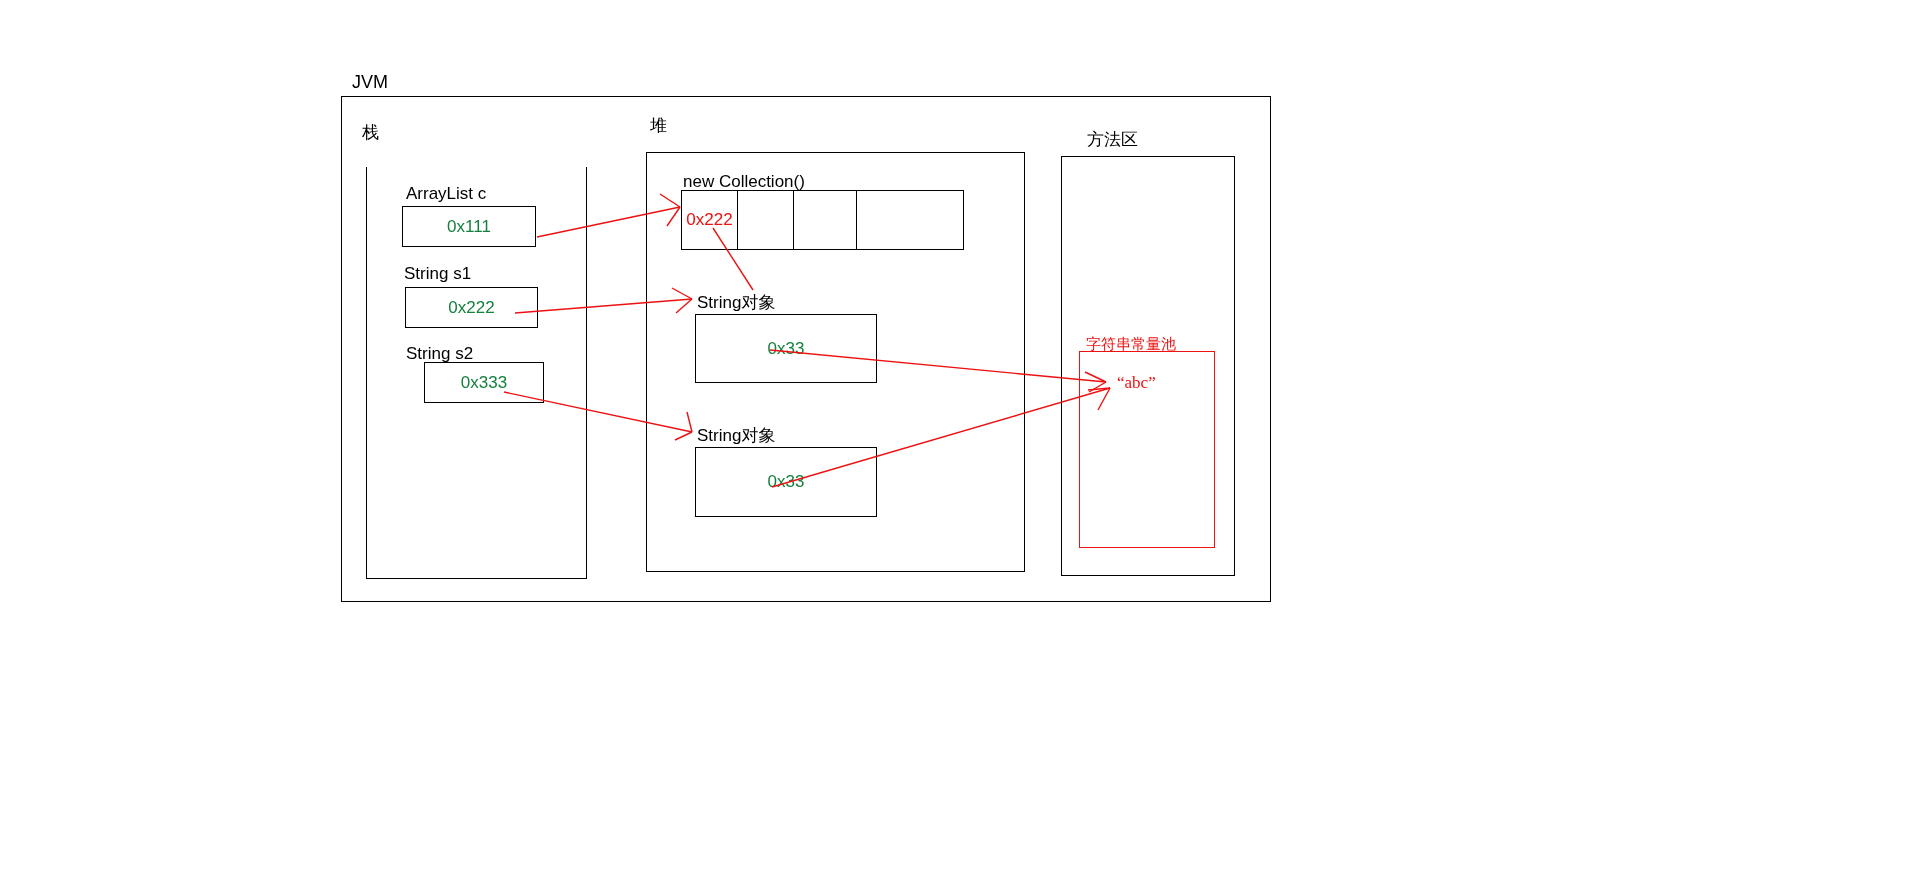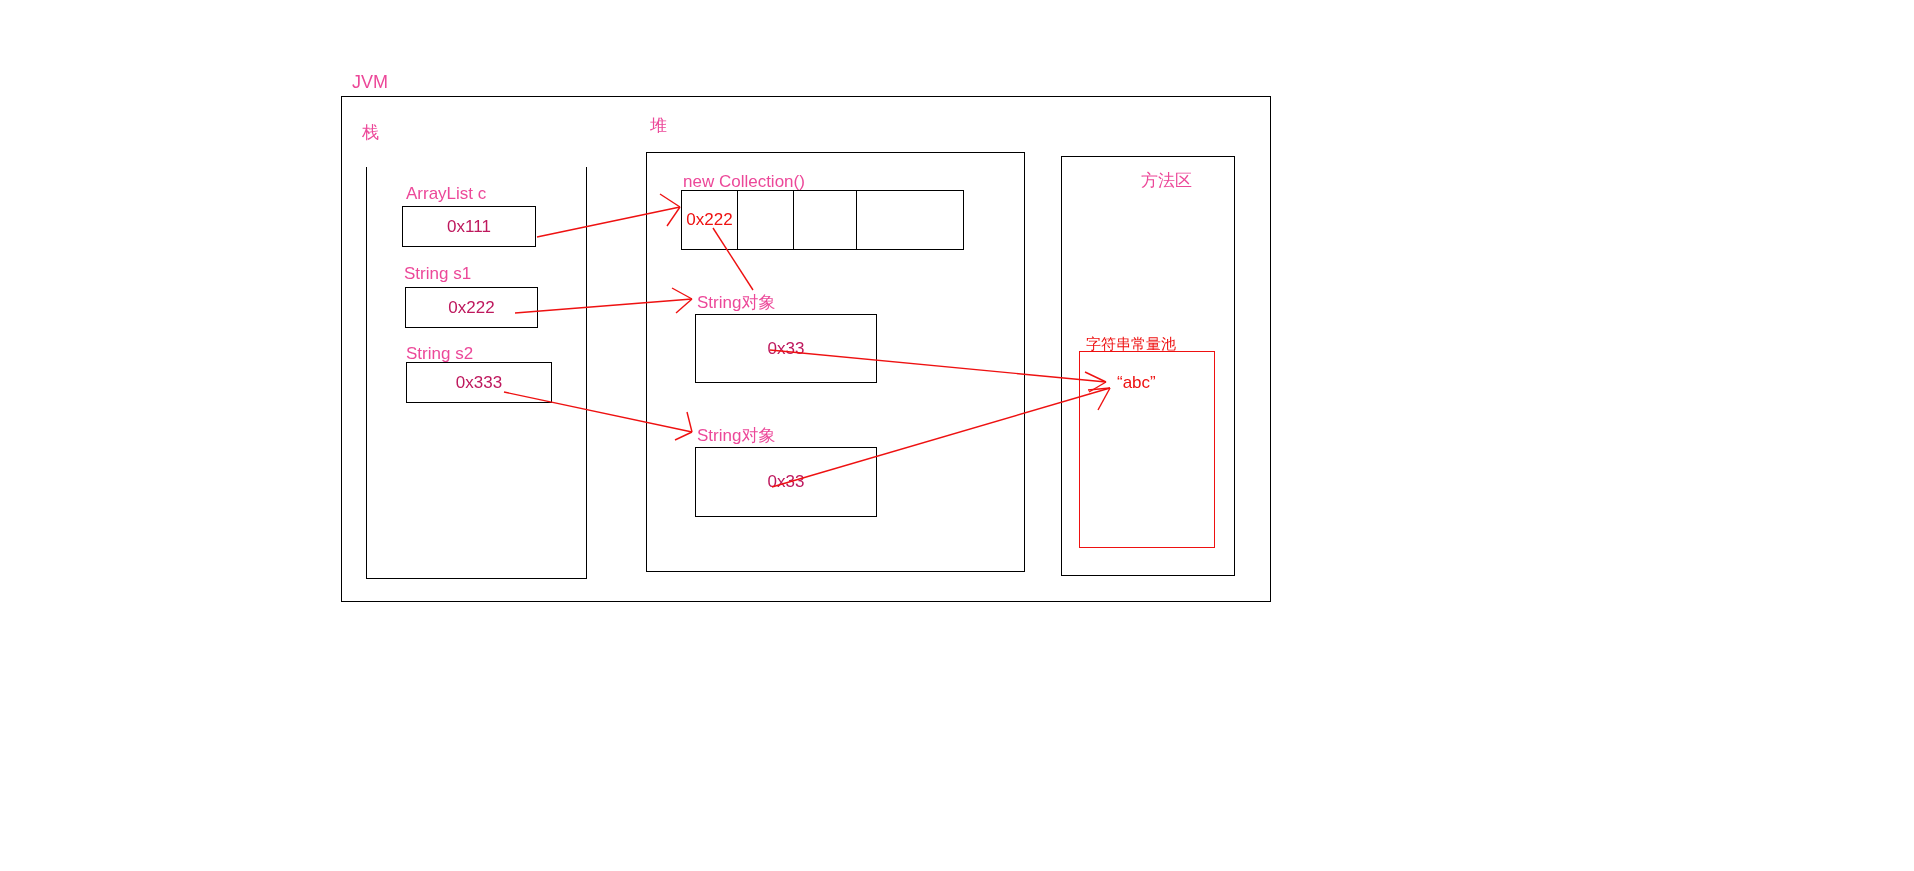--- a/index.html
+++ b/index.html
@@ -19,21 +19,21 @@
     background: #ffffff;
     overflow: hidden;
   }
   
   .abs { position: absolute; }
   .lbl {
     position: absolute;
     font-size: 17px;
     line-height: 1;
     white-space: nowrap;
-    color: #ec4899;
+    color: #000000;
   }
   .lbl-red { color: #ee1111; }
   .box {
     position: absolute;
     border: 1.5px solid #000000;
     box-sizing: border-box;
     background: transparent;
   }
   .box-red {
     position: absolute;
@@ -52,21 +52,21 @@
     justify-content: center;
   }
   .valbox {
     position: absolute;
     box-sizing: border-box;
     border: 1.5px solid #000;
     display: flex;
     align-items: center;
     justify-content: center;
     font-size: 17px;
-    color: #be185d;
+    color: #15803d;
     background: transparent;
   }
   .vline {
     position: absolute;
     width: 0;
     border-left: 1.5px solid #000;
   }
   svg.overlay {
     position: absolute;
     left: 0; top: 0;
@@ -80,54 +80,54 @@
 <body>
 
 <div id="canvas">
 
   <div class="lbl" style="left:352px; top:73px; font-size:18px;">JVM</div>
 
   <div class="box" style="left:341px; top:96px; width:930px; height:506px;"></div>
 
   <div class="lbl" style="left:362px; top:124px;">栈</div>
   <div class="lbl" style="left:650px; top:117px;">堆</div>
-  <div class="lbl" style="left:1141px; top:131px;margin-top:41px;">方法区</div>
+  <div class="lbl" style="left:1087px; top:131px;">方法区</div>
 
   <div class="vline" style="left:366px; top:167px; height:412px;"></div>
   <div class="vline" style="left:586px; top:167px; height:412px;"></div>
   <div class="abs" style="left:366px; top:578px; width:221px; height:0; border-top:1.5px solid #000;"></div>
 
   <div class="lbl" style="left:406px; top:185px;">ArrayList c</div>
   <div class="valbox" style="left:402px; top:206px; width:134px; height:41px;">0x111</div>
 
   <div class="lbl" style="left:404px; top:265px;">String s1</div>
   <div class="valbox" style="left:405px; top:287px; width:133px; height:41px;">0x222</div>
 
   <div class="lbl" style="left:406px; top:345px;">String s2</div>
-  <div class="valbox" style="left:406px; top:362px; width:146px; height:41px;text-align:center;">0x333</div>
+  <div class="valbox" style="left:424px; top:362px; width:120px; height:41px;text-align:center;">0x333</div>
 
   <div class="box" style="left:646px; top:152px; width:379px; height:420px;"></div>
 
   <div class="lbl" style="left:683px; top:173px;">new Collection()</div>
   <div class="cell lbl-red" style="left:681px; top:190px; width:57px; height:60px;">0x222</div>
   <div class="cell" style="left:737px; top:190px; width:57px; height:60px;"></div>
   <div class="cell" style="left:793px; top:190px; width:64px; height:60px;"></div>
   <div class="cell" style="left:856px; top:190px; width:108px; height:60px;"></div>
 
   <div class="lbl" style="left:697px; top:294px;">String对象</div>
   <div class="valbox" style="left:695px; top:314px; width:182px; height:69px;">0x33</div>
 
   <div class="lbl" style="left:697px; top:427px;">String对象</div>
   <div class="valbox" style="left:695px; top:447px; width:182px; height:70px;">0x33</div>
 
   <div class="box" style="left:1061px; top:156px; width:174px; height:420px;"></div>
 
   <div class="lbl lbl-red" style="left:1086px; top:336px; font-size:15px;">字符串常量池</div>
   <div class="box-red" style="left:1079px; top:351px; width:136px; height:197px;"></div>
-  <div class="lbl lbl-red" style="left:1117px; top:374px; font-size:17px;">“abc”</div>
+  <div class="lbl lbl-red" style="left:1117px; top:374px; font-size:17px;font-family:Liberation Serif, serif;">“abc”</div>
 
   <svg class="overlay" viewBox="0 0 1914 871" xmlns="http://www.w3.org/2000/svg">
 
     <g>
       <line class="arr-red" x1="537" y1="237" x2="680" y2="207"></line>
       <line class="arr-red" x1="680" y1="207" x2="660" y2="194"></line>
       <line class="arr-red" x1="680" y1="207" x2="667" y2="226"></line>
     </g>
 
     <g>

